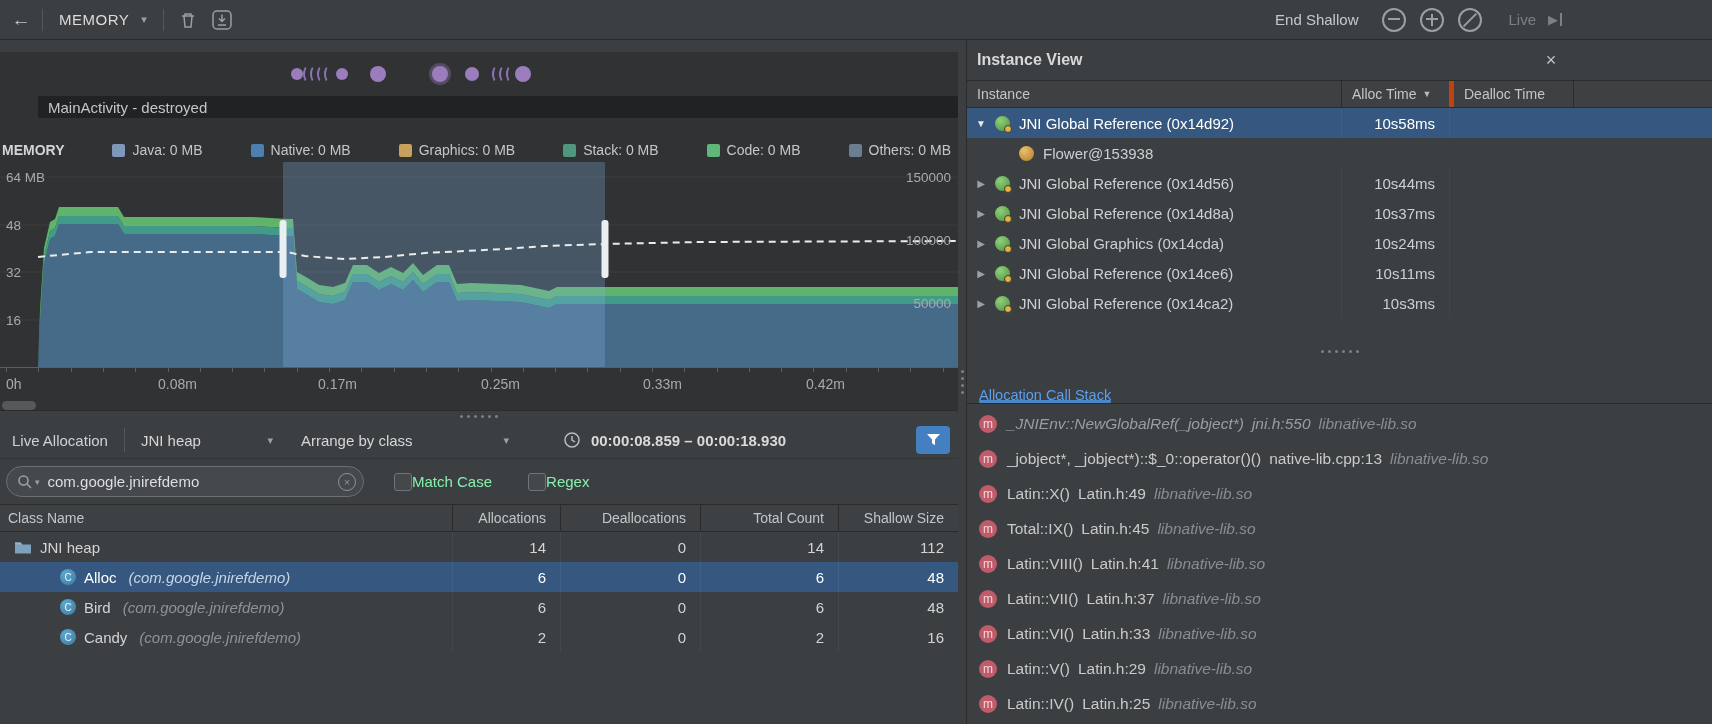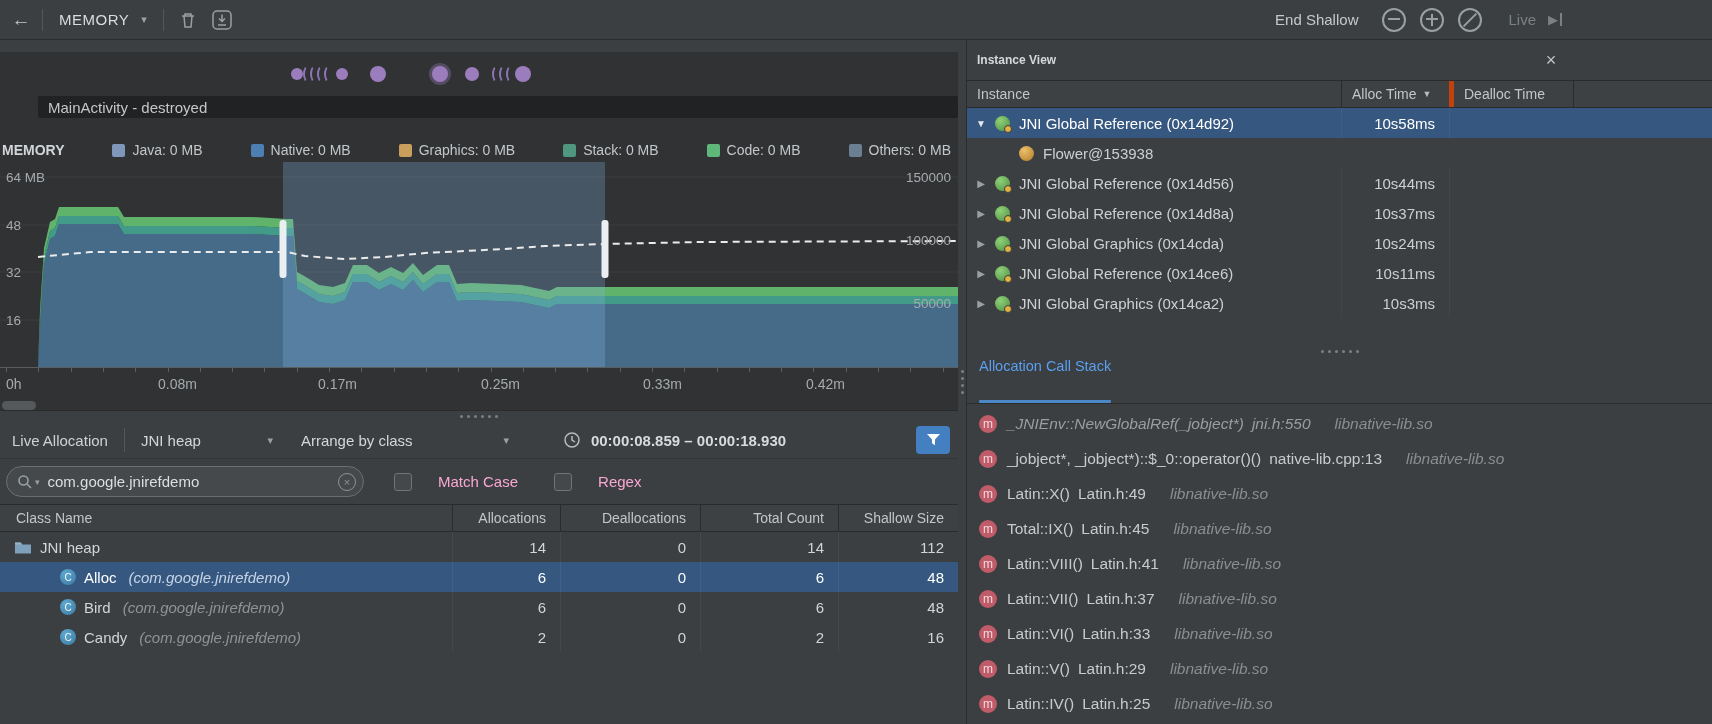--- a/index.html
+++ b/index.html
@@ -74,27 +74,27 @@
 
   .search-row { position:absolute; top:407px; left:0; right:0; height:45px; display:flex; align-items:center; }
   .search-box { margin-left:6px; width:358px; height:31px; border:1px solid #6a6f72; border-radius:16px; background:#45494c;
                 display:flex; align-items:center; padding:0 10px; position:relative; }
   .chev.tiny { font-size:9px; margin-left:2px; }
   .search-value { margin-left:8px; color:#dcdee0; }
   .clear { position:absolute; right:7px; width:18px; height:18px; border:1.5px solid #8e9295; border-radius:50%;
            color:#8e9295; font-size:11px; display:flex; align-items:center; justify-content:center; }
   .cb { width:18px; height:18px; background:#44484b; border:1px solid #6e7478; border-radius:3px; margin-left:30px; flex:0 0 18px; }
   .cb.regex { margin-left:36px; }
-  .cb-label { margin-left:26px; color:#f9a8d4; }
+  .cb-label { margin-left:0; color:#86efac; }
 
   .ct-head, .ct-row { display:grid; grid-template-columns:452px 108px 140px 138px 120px; align-items:stretch; }
   .ct-head { position:absolute; top:452px; left:0; right:0; height:28px; background:#3d4143;
              border-top:1px solid #2b2b2b; border-bottom:1px solid #2b2b2b; font-size:14px; color:#c3c6c8; }
   .ct-head .h { display:flex; align-items:center; justify-content:flex-end; padding-right:14px; border-left:1px solid #2b2b2b; }
-  .ct-head .h.first { justify-content:flex-start; padding-left:16px; border-left:none; }
+  .ct-head .h.first { justify-content:flex-start; padding-left:8px; border-left:none; }
   .ct-rows { position:absolute; top:480px; left:0; right:0; }
   .ct-row { height:30px; font-size:15px; color:#d2d4d6; }
   .ct-row .num { display:flex; align-items:center; justify-content:flex-end; padding-right:14px; border-left:1px solid rgba(255,255,255,0.05); }
   .ct-row .nc { display:flex; align-items:center; padding-left:14px; gap:8px; overflow:hidden; white-space:nowrap; }
   .ct-row.sub .nc { padding-left:60px; }
   .pkg { font-style:italic; color:#8f9396; margin-left:4px; }
   .ct-row.sel { background:#365880; color:#fff; }
   .ct-row.sel .pkg { color:#c7d4e6; }
 
   .cls-icon { width:16px; height:16px; border-radius:50%; flex:0 0 16px;
@@ -103,21 +103,21 @@
   .cls-icon b { font-weight:normal; font-size:10px; color:rgba(255,255,255,.9); }
 
   
   .vsplit { position:absolute; left:958px; top:40px; width:8px; height:684px; background:#3c3f41;
             display:flex; flex-direction:column; align-items:center; justify-content:center; gap:4px; }
 
   
   .right { position:absolute; left:966px; top:40px; width:746px; height:684px; background:#3c3f41;
            border-left:1px solid #2b2b2b; overflow:hidden; }
   .iv-title-row { position:absolute; top:0; left:0; right:0; height:40px; display:flex; align-items:center; }
-  .iv-title { margin-left:10px; font-size:12px; font-weight:600; color:#d6d8da; }
+  .iv-title { margin-left:10px; font-size:16px; font-weight:600; color:#d6d8da; }
   .iv-close { position:absolute; right:148px; top:7px; width:26px; height:26px; display:flex; align-items:center;
               justify-content:center; font-size:18px; color:#c2c5c7; }
   .iv-cols { position:absolute; top:40px; left:0; right:0; height:28px; display:flex; background:#3d4143;
              border-top:1px solid #2b2b2b; border-bottom:1px solid #2b2b2b; font-size:14px; color:#c3c6c8; }
   .ic { display:flex; align-items:center; padding-left:10px; }
   .ic.inst { width:374px; }
   .ic.at { width:108px; border-left:1px solid #2b2b2b; gap:6px; }
   .ic.dt { width:124px; border-left:5px solid #c2410c; }
   .ic.fill { flex:1; border-left:1px solid #2b2b2b; }
   .sort { font-size:9px; color:#b8bcbe; }
@@ -137,32 +137,32 @@
   .iv-label { flex:0 0 322px; overflow:hidden; white-space:nowrap; }
   .iv-row.child .iv-label { flex:1; }
   .iv-time { width:108px; text-align:right; padding-right:14px; border-left:1px solid rgba(255,255,255,0.04);
              align-self:stretch; display:flex; align-items:center; justify-content:flex-end; }
   .iv-dealloc { width:124px; align-self:stretch; border-left:1px solid rgba(255,255,255,0.04); }
 
   .hsplit2 { position:absolute; top:305px; left:0; right:0; height:13px; display:flex; align-items:center;
              justify-content:center; gap:4px; }
   .cs-tabs { position:absolute; top:318px; left:0; right:0; height:46px; border-bottom:1px solid #2b2b2b;
              display:flex; align-items:center; }
-  .cs-tab { display:inline-flex; align-items:flex-start; height:100%; margin-left:12px; position:relative;
+  .cs-tab { display:inline-flex; align-items:flex-end; height:100%; margin-left:12px; position:relative;
             color:#5a9ff0; font-size:14.5px; }
   .cs-tab::after { content:""; position:absolute; left:0; right:0; bottom:0; height:3px; background:#4a88c7; border-radius:1px; }
 
   .cs-list { position:absolute; top:364px; bottom:0; left:0; right:0; overflow:hidden; padding-top:2px; }
   .cs-row { height:35px; display:flex; align-items:center; padding-left:12px; white-space:nowrap; overflow:hidden;
             font-size:15.5px; color:#c8cacb; }
   .m-icon { width:18px; height:18px; border-radius:50%; flex:0 0 18px; background:#c05b69; margin-right:10px;
             display:flex; align-items:center; justify-content:center; }
   .m-icon b { font-weight:normal; font-size:12px; color:#f2dadd; }
   .fn { margin-right:8px; }
-  .loc { margin-right:24px; }
+  .loc { margin-right:8px; }
   .lib { font-style:italic; color:#8a8e91; }
   .cs-row.dim .fn, .cs-row.dim .loc { color:#9a9ea1; font-style:italic; }
 </style>
 </head>
 <body>
 
 <div class="app">
 
   <div class="toolbar">
     <div class="tb-back"><span>←</span></div>
@@ -484,21 +484,21 @@
       <div class="iv-row">
         <span class="exp">▶</span>
         <span class="jni-icon"></span>
         <span class="iv-label">JNI Global Reference (0x14ce6)</span>
         <span class="iv-time">10s11ms</span>
         <span class="iv-dealloc"></span>
       </div>
       <div class="iv-row">
         <span class="exp">▶</span>
         <span class="jni-icon"></span>
-        <span class="iv-label">JNI Global Graphics (0x14ca2)</span>
+        <span class="iv-label">JNI Global Reference (0x14ca2)</span>
         <span class="iv-time">10s3ms</span>
         <span class="iv-dealloc"></span>
       </div>
     </div>
 
     <div class="hsplit2">
       <i class="dot"></i>
         <i class="dot"></i>
         <i class="dot"></i>
         <i class="dot"></i>

